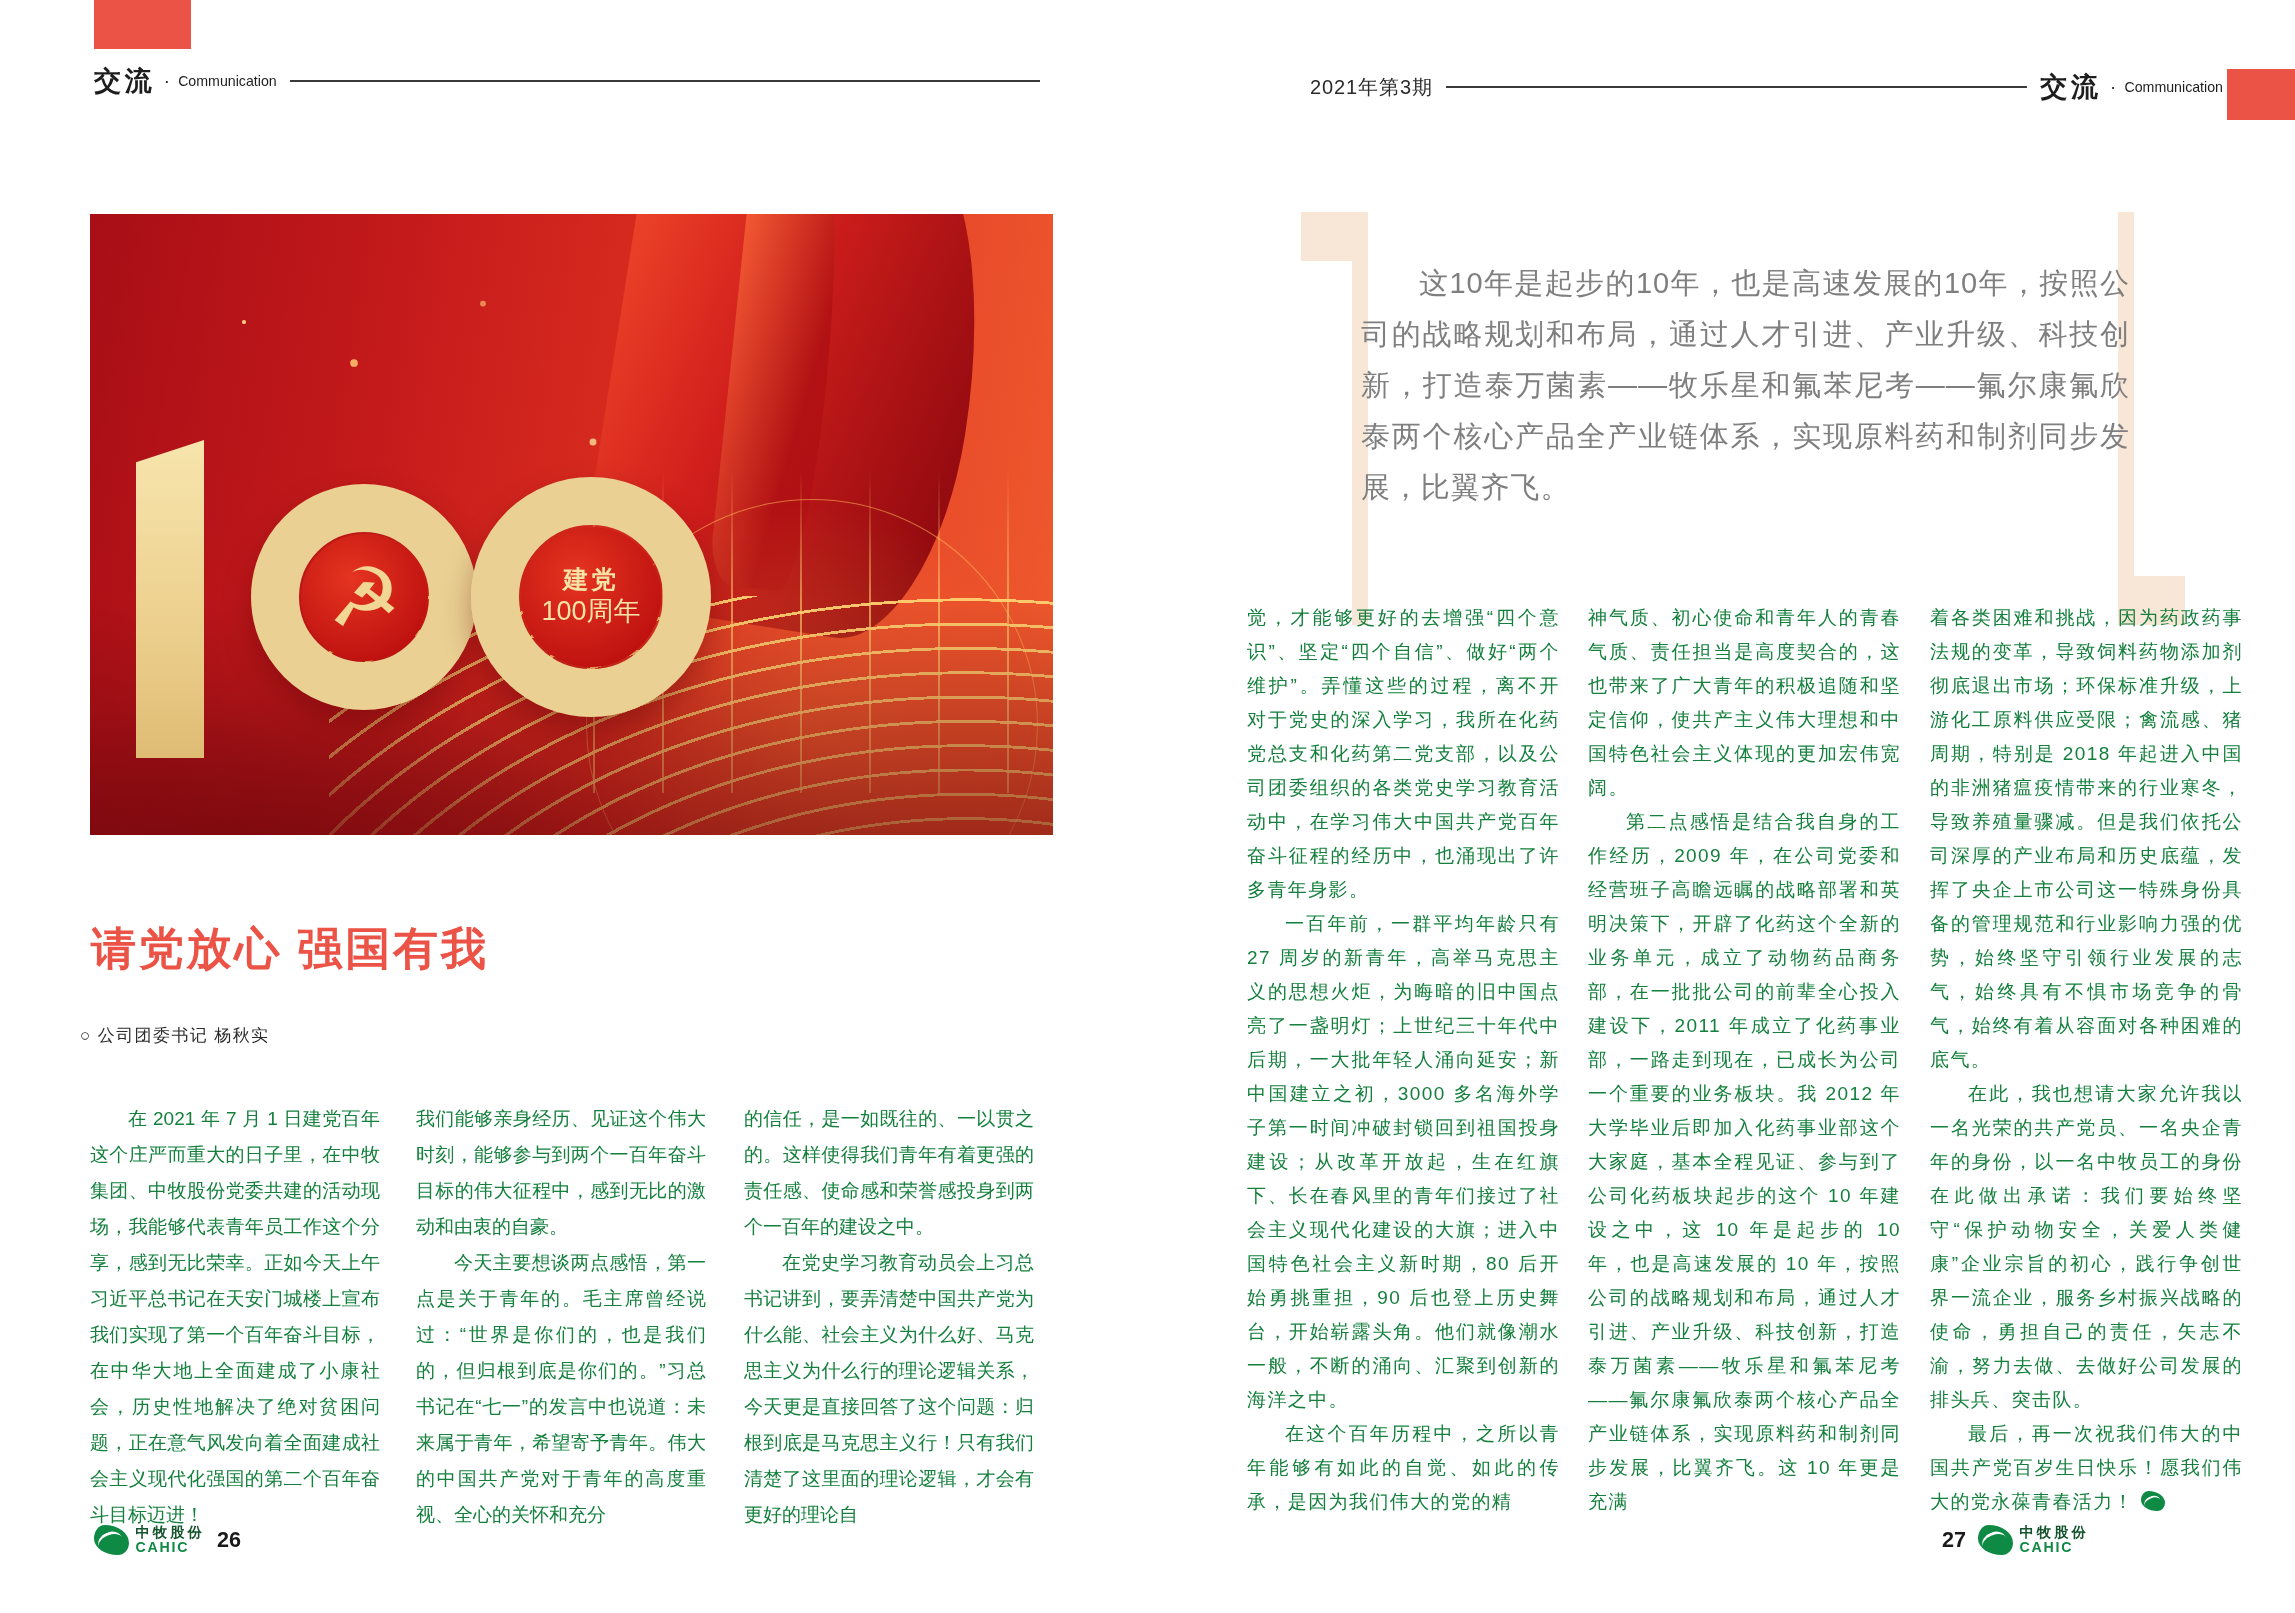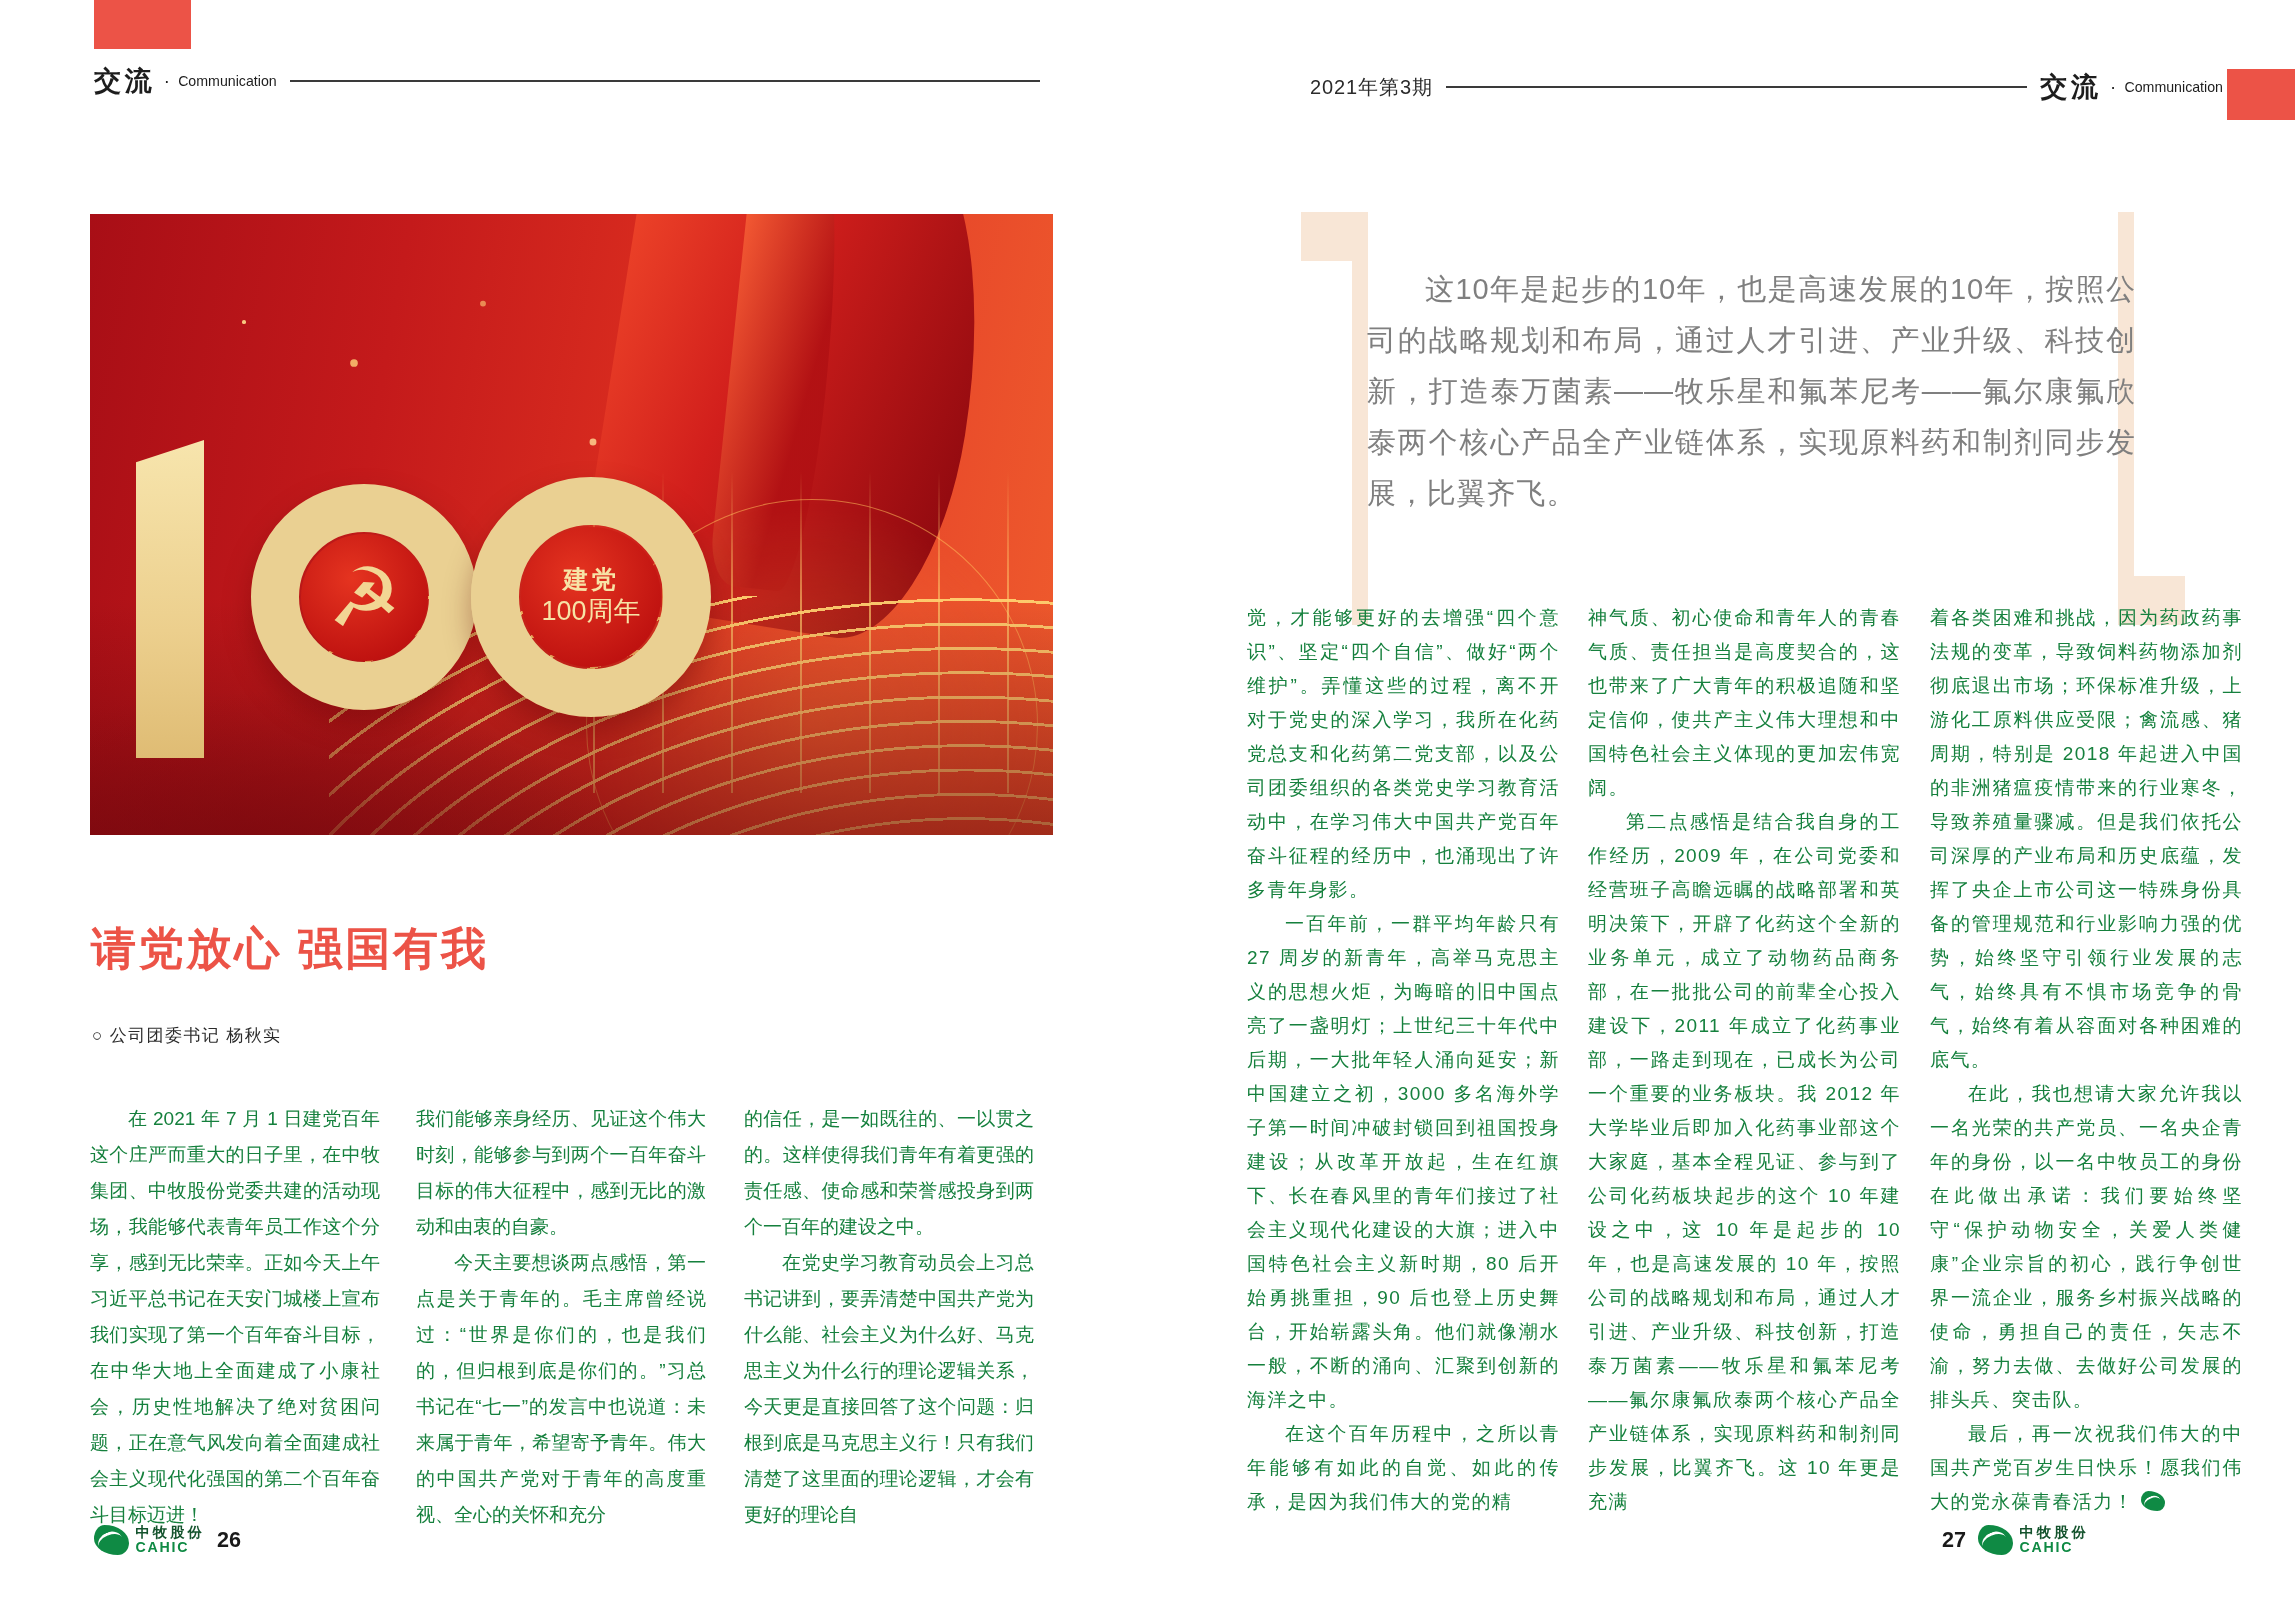--- a/index.html
+++ b/index.html
@@ -54,33 +54,33 @@
   .inner-red{position:absolute;border-radius:50%;display:flex;align-items:center;justify-content:center;
         background:radial-gradient(circle at 40% 35%,#e53420,#bf1210 75%);}
   .emblem-circle{left:211px;top:320px;width:127px;height:127px;}
   .emblem{font-size:82px;color:#f2d694;line-height:1;font-family:"DejaVu Sans",sans-serif;}
   .badge-circle{left:431px;top:313px;width:140px;height:140px;flex-direction:column;text-align:center;}
   .badge-l1{font-size:25px;font-weight:bold;color:#f7e3a6;letter-spacing:2.8px;line-height:1.2;}
   .badge-l2{font-size:27px;font-weight:normal;color:#f7e3a6;line-height:1.3;}
   
   .title{position:absolute;left:91px;top:919px;margin:0;font-size:45px;font-weight:bold;
          color:#ec5347;letter-spacing:2.8px;}
-  .byline{position:absolute;left:92px;top:1024px;font-size:17px;color:#2b2b2b;letter-spacing:1.4px;text-align:center;}
+  .byline{position:absolute;left:80px;top:1024px;font-size:17px;color:#2b2b2b;letter-spacing:1.4px;text-align:center;}
   .col{position:absolute;top:1101px;width:290px;font-size:19px;line-height:36px;color:#15803d;
        text-align:justify;word-break:break-all;}
   .col .para{margin:0;}
   .col .para.indent{text-indent:2em;}
   .col-l1{left:90px;}  .col-l2{left:416px;}  .col-l3{left:744px;}
   
   .q-bracket{position:absolute;}
   .q-left{left:1301px;top:212px;width:51px;height:364px;
           border-top:49px solid #f8e6d6;border-right:16px solid #f8e6d6;}
   .q-right{left:2118px;top:212px;width:51px;height:364px;
           border-bottom:49px solid #f8e6d6;border-left:16px solid #f8e6d6;}
-  .pull-quote{position:absolute;left:1361px;top:258px;width:769px;margin:6px;
+  .pull-quote{position:absolute;left:1361px;top:258px;width:769px;margin:0;
           font-size:29px;line-height:51px;color:#7f7f7f;letter-spacing:0.9px;
           text-align:justify;text-indent:2em;word-break:break-all;}
   .rcol{top:601px;width:313px;line-height:34px;letter-spacing:1.4px;}
   .col-r1{left:1247px;} .col-r2{left:1588px;} .col-r3{left:1930px;}
   
   .footer{position:absolute;display:flex;align-items:center;}
   .footer-left{left:94px;top:1525px;}
   .footer-right{left:1930px;top:1525px;}
   .logo{display:flex;align-items:center;}
   .logo-mark{position:relative;width:35px;height:30px;background:#0f8a44;

